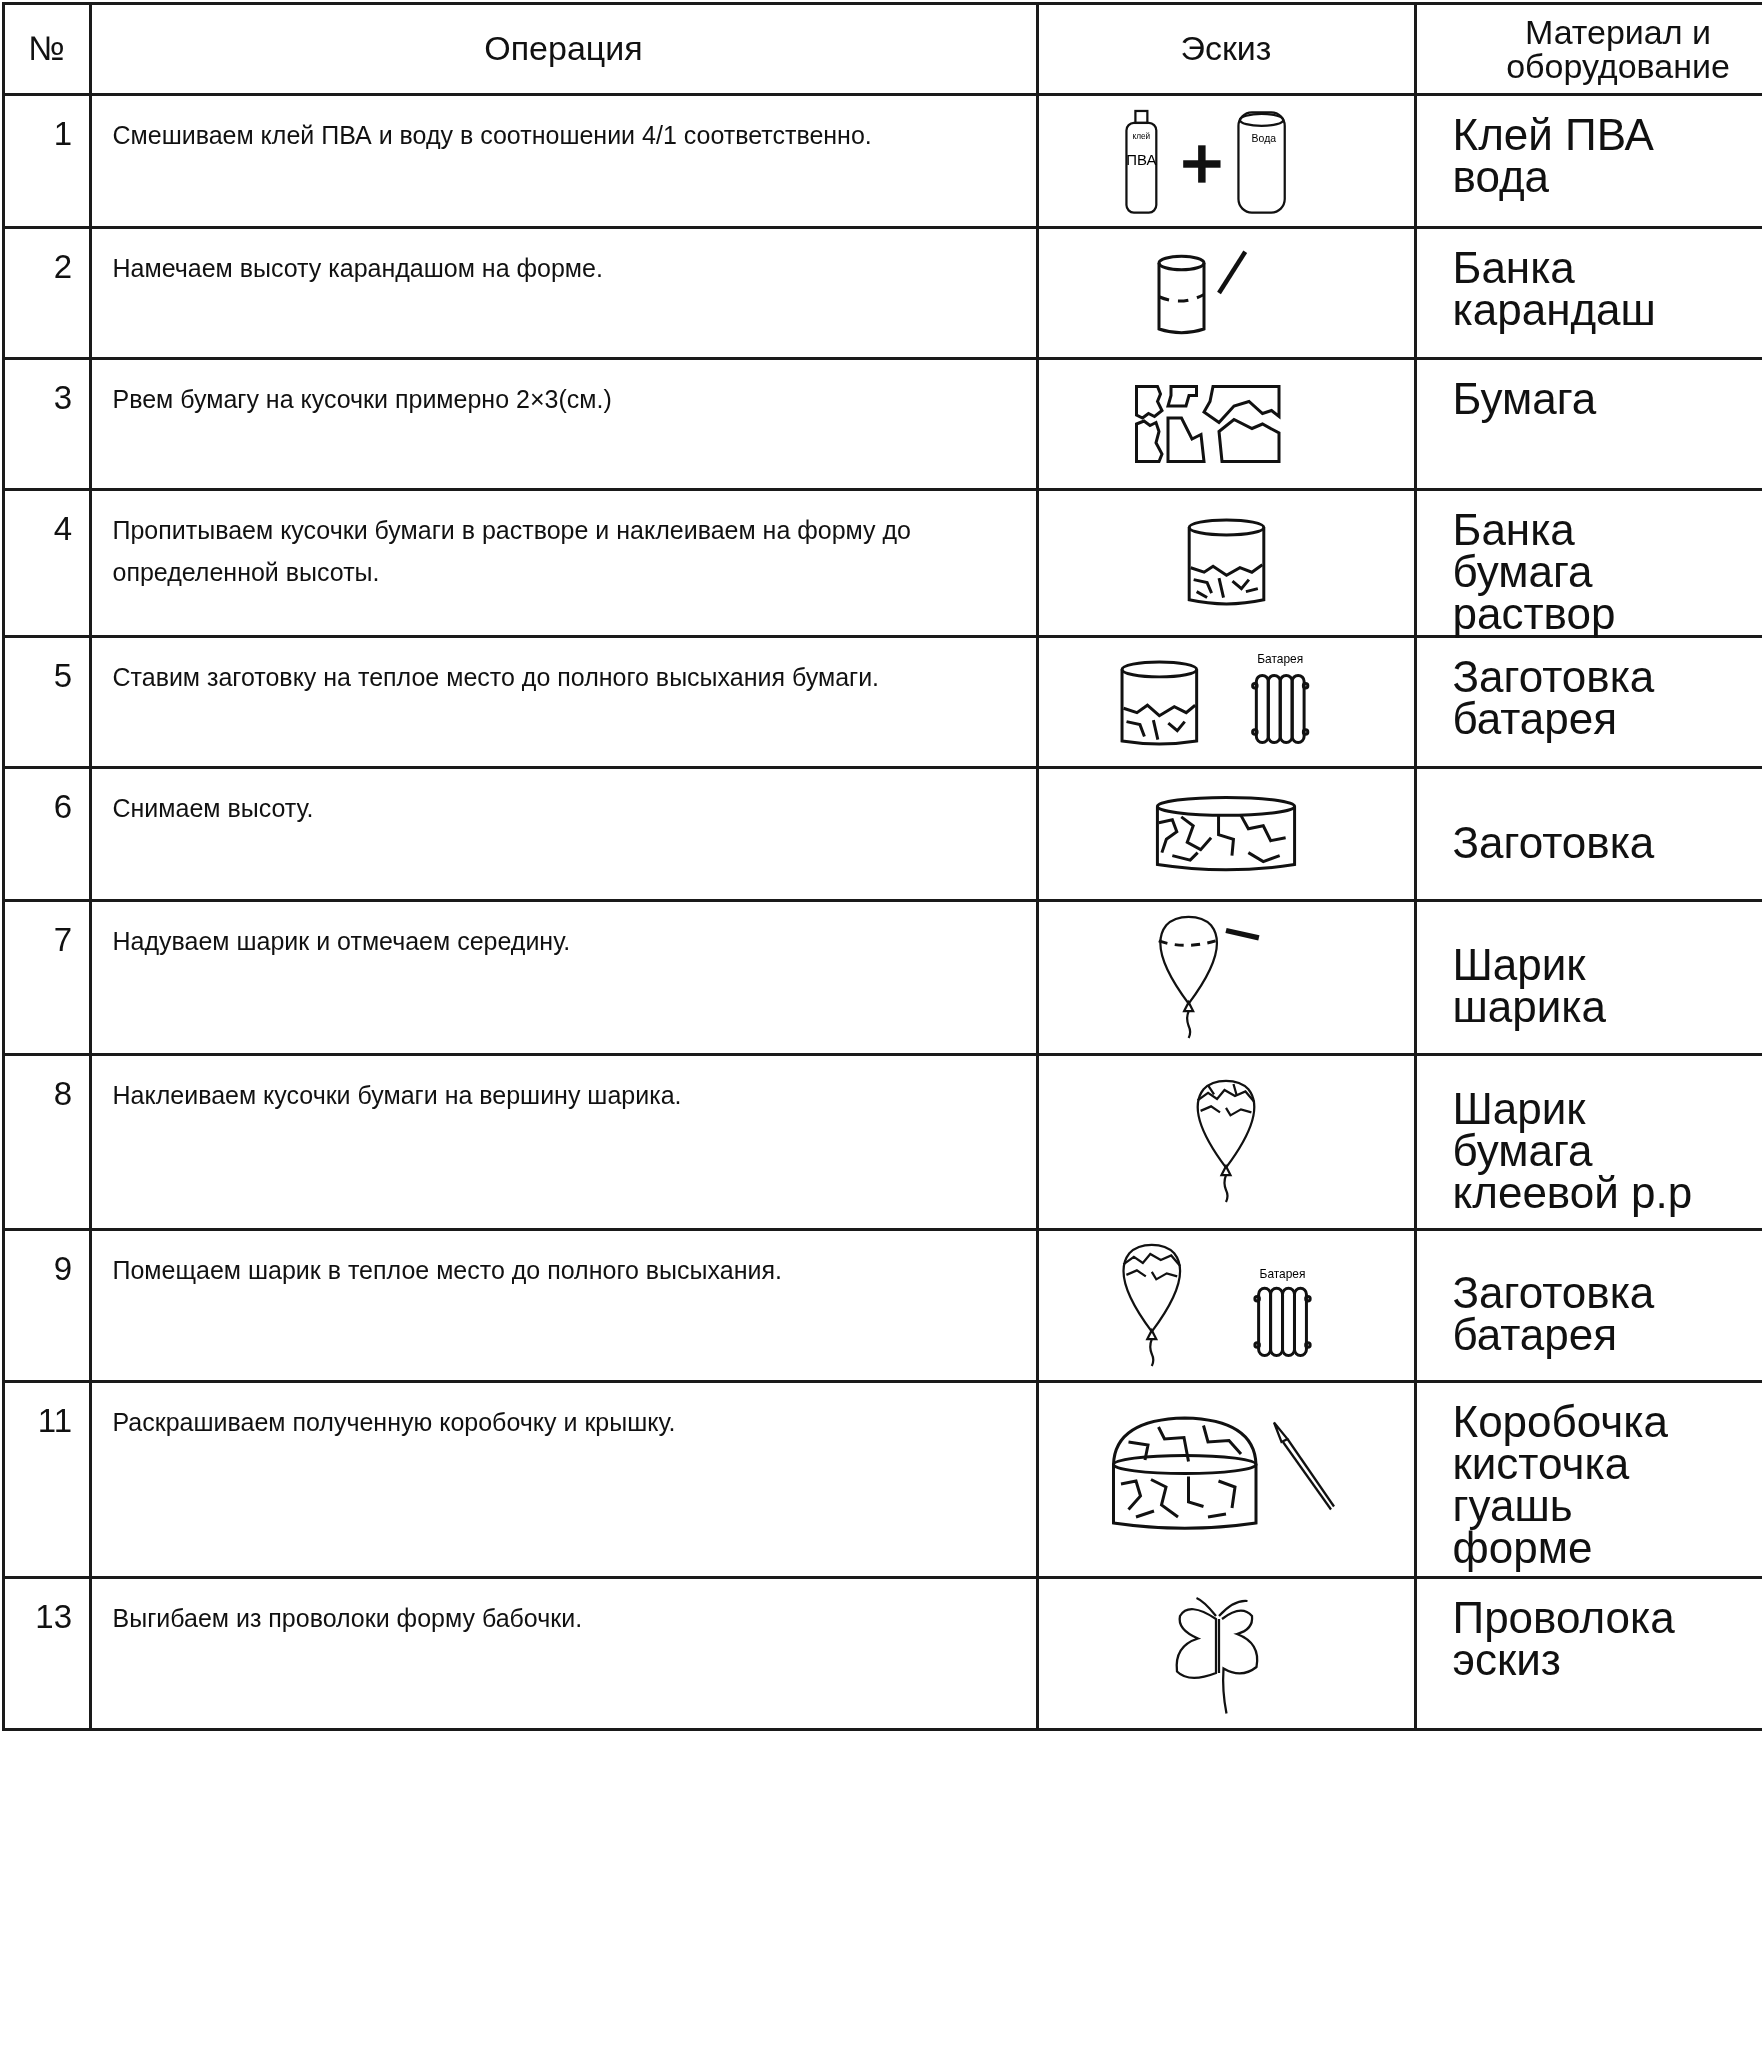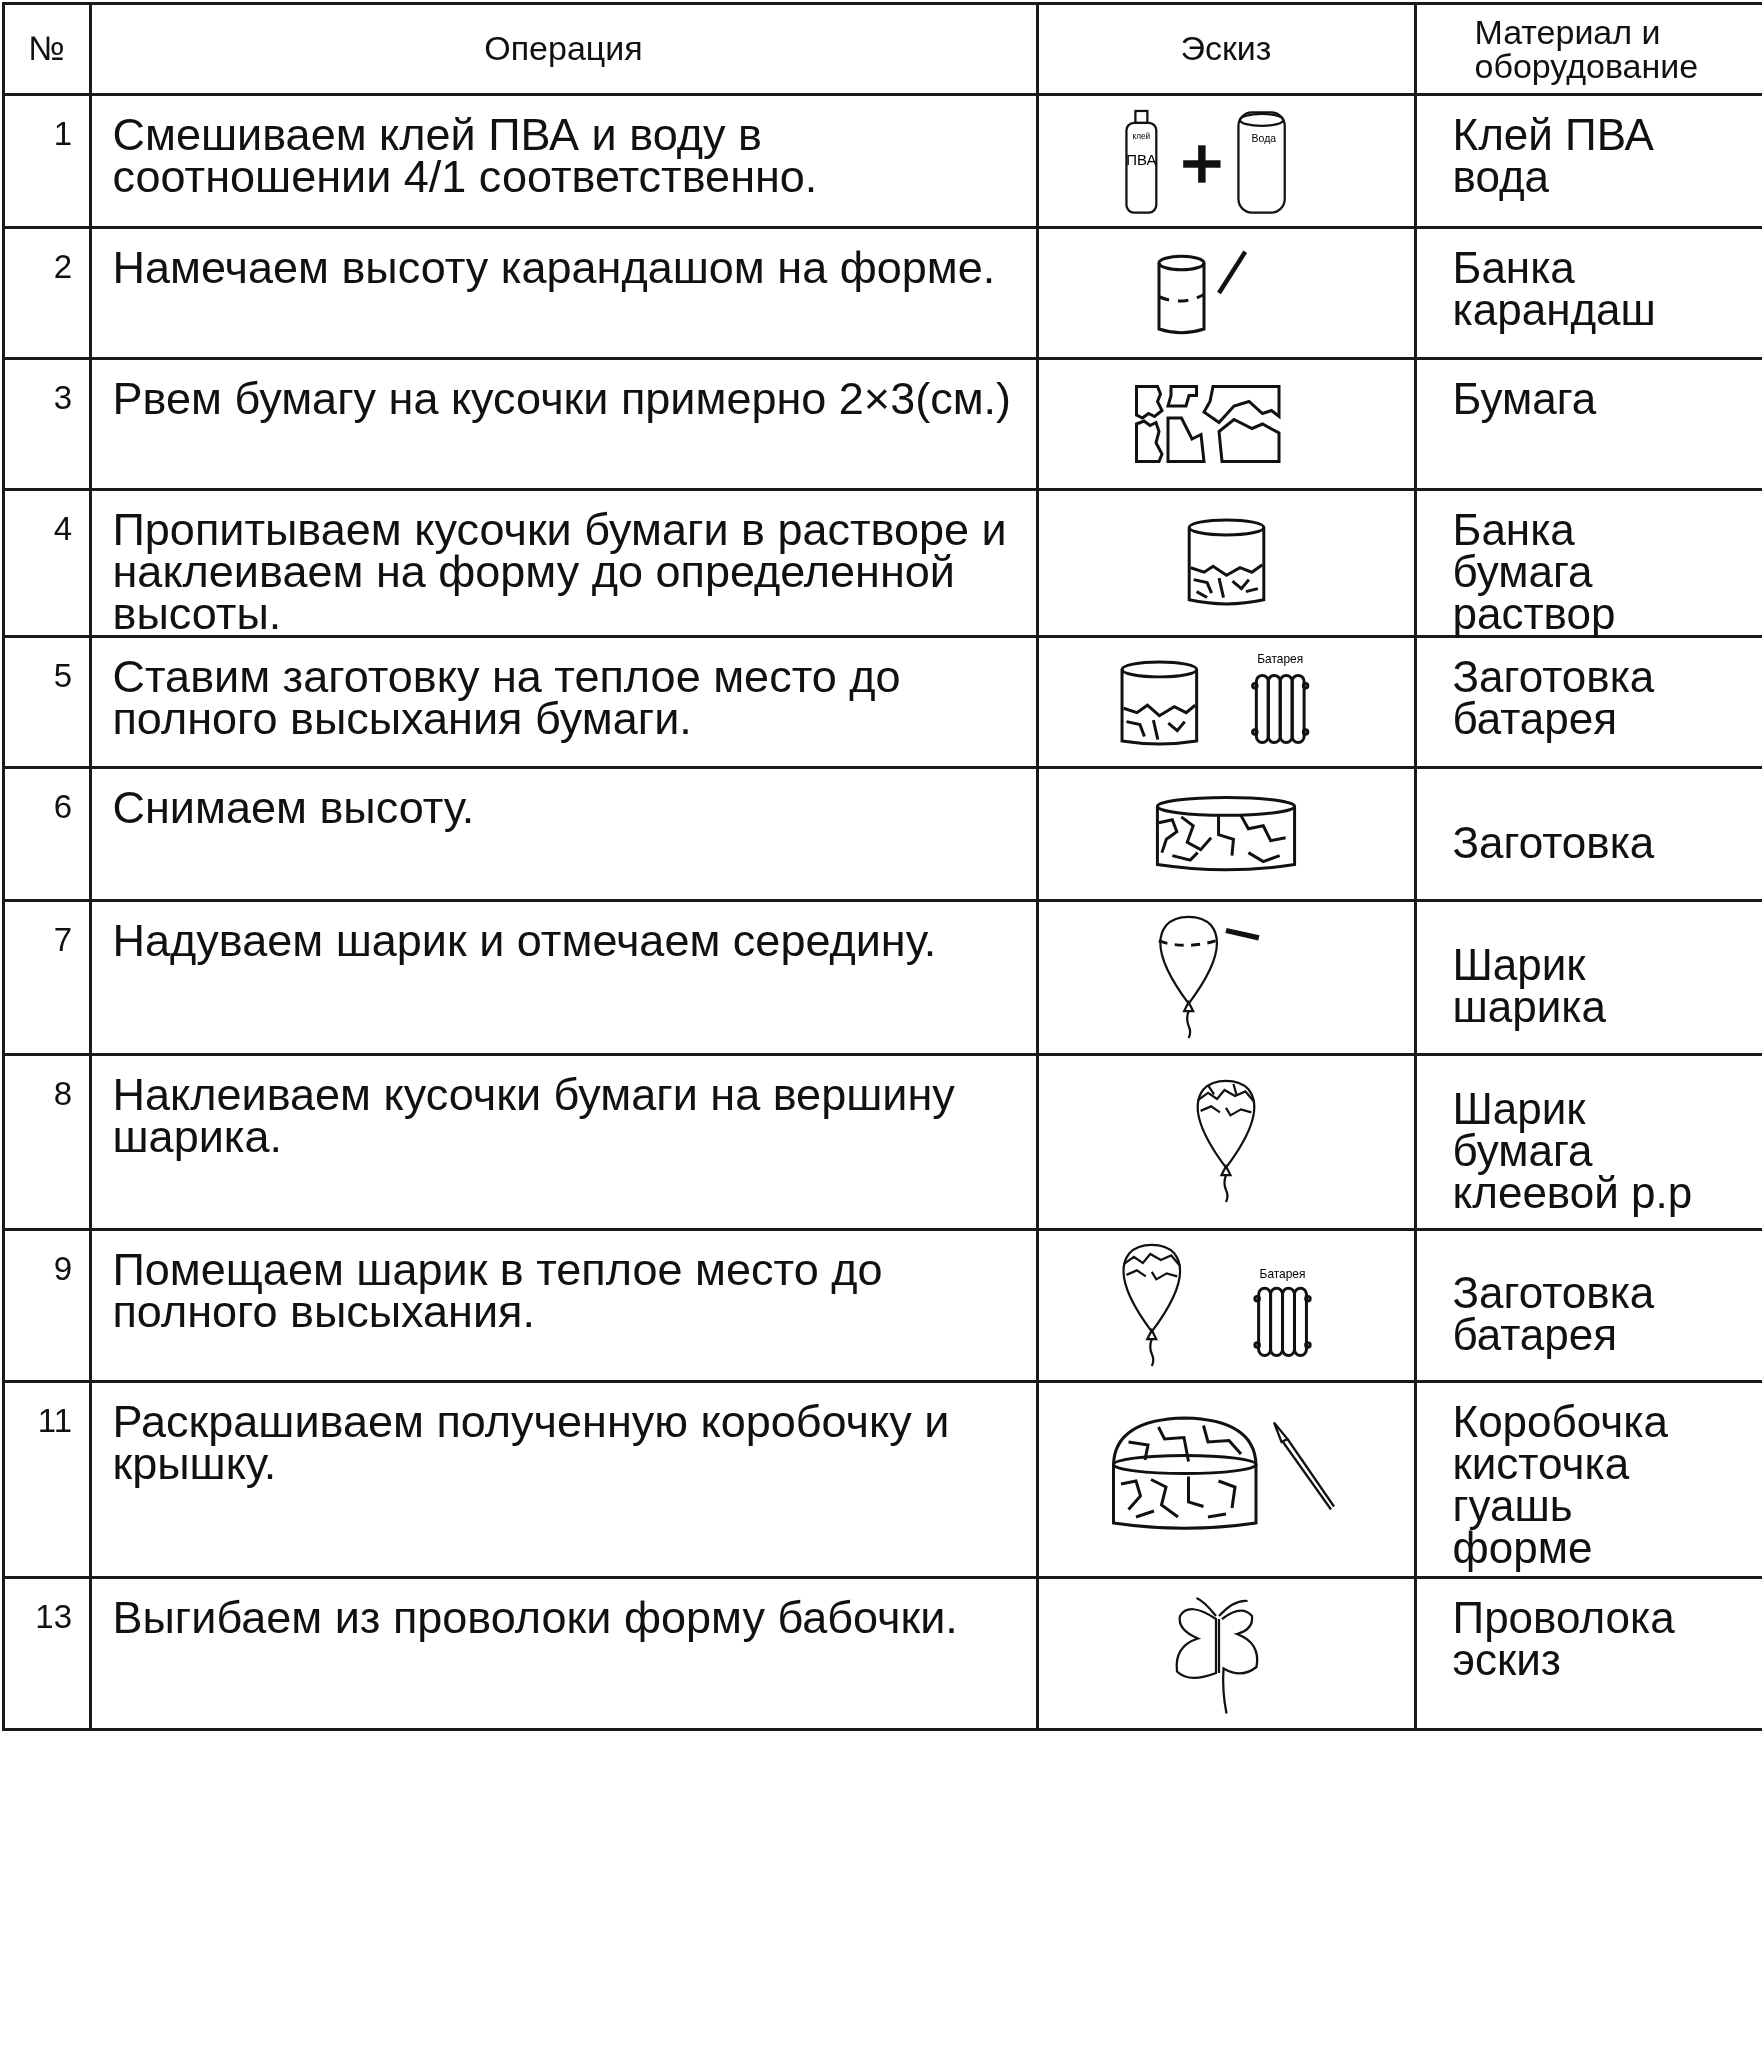--- a/index.html
+++ b/index.html
@@ -2,23 +2,23 @@
 <html style="font-size:12px"><head>
 <meta charset="utf-8">
 <style>
   html, body { margin:0; padding:0; background:#fff; }
   body { width:1763px; height:2066px; position:relative; overflow:hidden;
          font-family:"Liberation Sans", sans-serif; color:#111; }
   table.ops { position:absolute; left:1.5px; top:1.5px; border-collapse:collapse;
               width:1760px; table-layout:fixed; }
   table.ops td, table.ops th { border:3px solid #1a1a1a; vertical-align:top; padding:0; }
   th { font-weight:normal; font-size:34px; vertical-align:middle !important; text-align:center; }
-  th.mat { text-align:left; padding-left:58px !important; line-height:34px; }
+  th.mat { text-align:center; padding-left:58px !important; line-height:34px; }
   td.num { text-align:right; padding-right:16.5px !important; font-size:33px; padding-top:19.5px !important; }
-  td.op { font-size:45px; line-height:42px; padding:18px 22.5px 0 21px !important;margin-left:32px; }
+  td.op { font-size:25px; line-height:42px; padding:18px 22.5px 0 21px !important;margin-left:32px; }
   td.mat { font-size:44px; line-height:42px; padding:18px 15px 0 36px !important; }
   td.mat .l { display:block; }
   td.sk { text-align:center; vertical-align:middle !important; }
   td.sk svg { display:block; margin:0 auto; }
   .vc { vertical-align:middle !important; padding-top:0 !important; }
 </style>
 </head>
 <body>
 
 <table class="ops">

